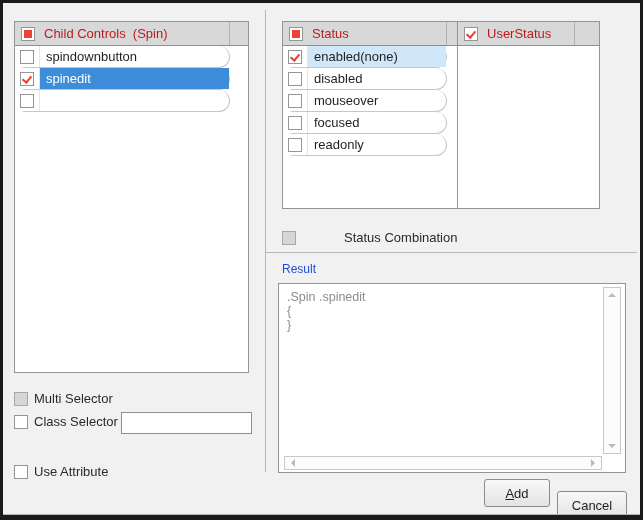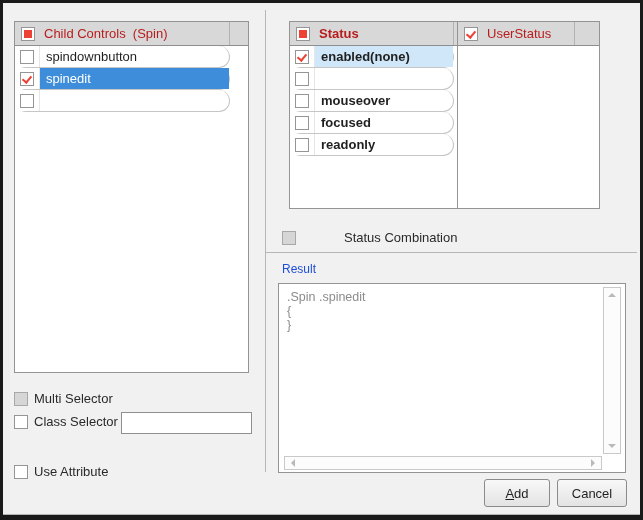--- a/index.html
+++ b/index.html
@@ -5,21 +5,21 @@
   html,body{margin:0;padding:0;background:#fff;}
   body{width:643px;height:520px;position:relative;overflow:hidden;
        font-family:"Liberation Sans",sans-serif;-webkit-font-smoothing:antialiased;}
   .window{position:absolute;inset:0;background:#f1f1f1;}
   .frame{position:absolute;inset:0;border:3px solid #1a1a1a;pointer-events:none;z-index:60;
          box-shadow:inset 0 -2px 0 #1a1a1a, inset 0 -3px 0 #b3b3b3;}
 
   
   .panel{position:absolute;background:#fff;border:1px solid #949494;box-sizing:border-box;}
   #panel-child{left:14px;top:21px;width:235px;height:352px;}
-  #panel-status{left:289px;top:21px;width:188px;height:188px;font-weight:bold;}
+  #panel-status{left:282px;top:21px;width:188px;height:188px;}
   #panel-user{left:457px;top:21px;width:143px;height:188px;}
   .panel-header{height:24px;background:#d8d8d8;border-bottom:1px solid #8f8f8f;
                 display:flex;align-items:center;position:relative;box-sizing:border-box;}
   .panel-header .cb{margin-left:6px;}
   .panel-header .title{margin-left:9px;font-size:13px;color:#b91c1c;white-space:pre;}
   .header-sep{position:absolute;top:0;bottom:0;width:1px;background:#b2b2b2;}
   #panel-child .header-sep{right:18px;}
   #panel-status .header-sep{right:22px;}
   #panel-user .header-sep{right:24px;}
 
@@ -82,21 +82,21 @@
   .arr.right{left:auto;right:6px;top:50%;transform:translateY(-50%);
       border-top:4px solid transparent;border-bottom:4px solid transparent;
       border-left:4px solid #b9b9b9;}
 
   
   .btn{position:absolute;top:479px;height:28px;display:flex;align-items:center;
       justify-content:center;background:linear-gradient(#f8f8f8,#e3e3e3);
       border:1px solid #8b8b8b;border-radius:3px;font-size:13px;color:#1f1f1f;
       box-sizing:border-box;cursor:default;}
   #btn-add{left:484px;width:66px;}
-  #btn-cancel{left:557px;width:70px;}
+  #btn-cancel{left:557px;width:70px;margin-top:12px;}
   .mn{text-decoration:underline;}
 </style>
 </head>
 <body>
 
 <div class="window">
 
   <div class="panel" id="panel-child">
     <div class="panel-header">
       <span class="cb partial"></span>
@@ -131,20 +131,21 @@
     <div class="row sel-light">
       <span class="cbcell">
           <span class="cb checked"></span>
         </span>
       <span class="lbl">enabled(none)</span>
     </div>
     <div class="row">
       <span class="cbcell">
           <span class="cb"></span>
         </span>
+      <span class="lbl">disabled</span>
     </div>
     <div class="row">
       <span class="cbcell">
           <span class="cb"></span>
         </span>
       <span class="lbl">mouseover</span>
     </div>
     <div class="row">
       <span class="cbcell">
           <span class="cb"></span>

